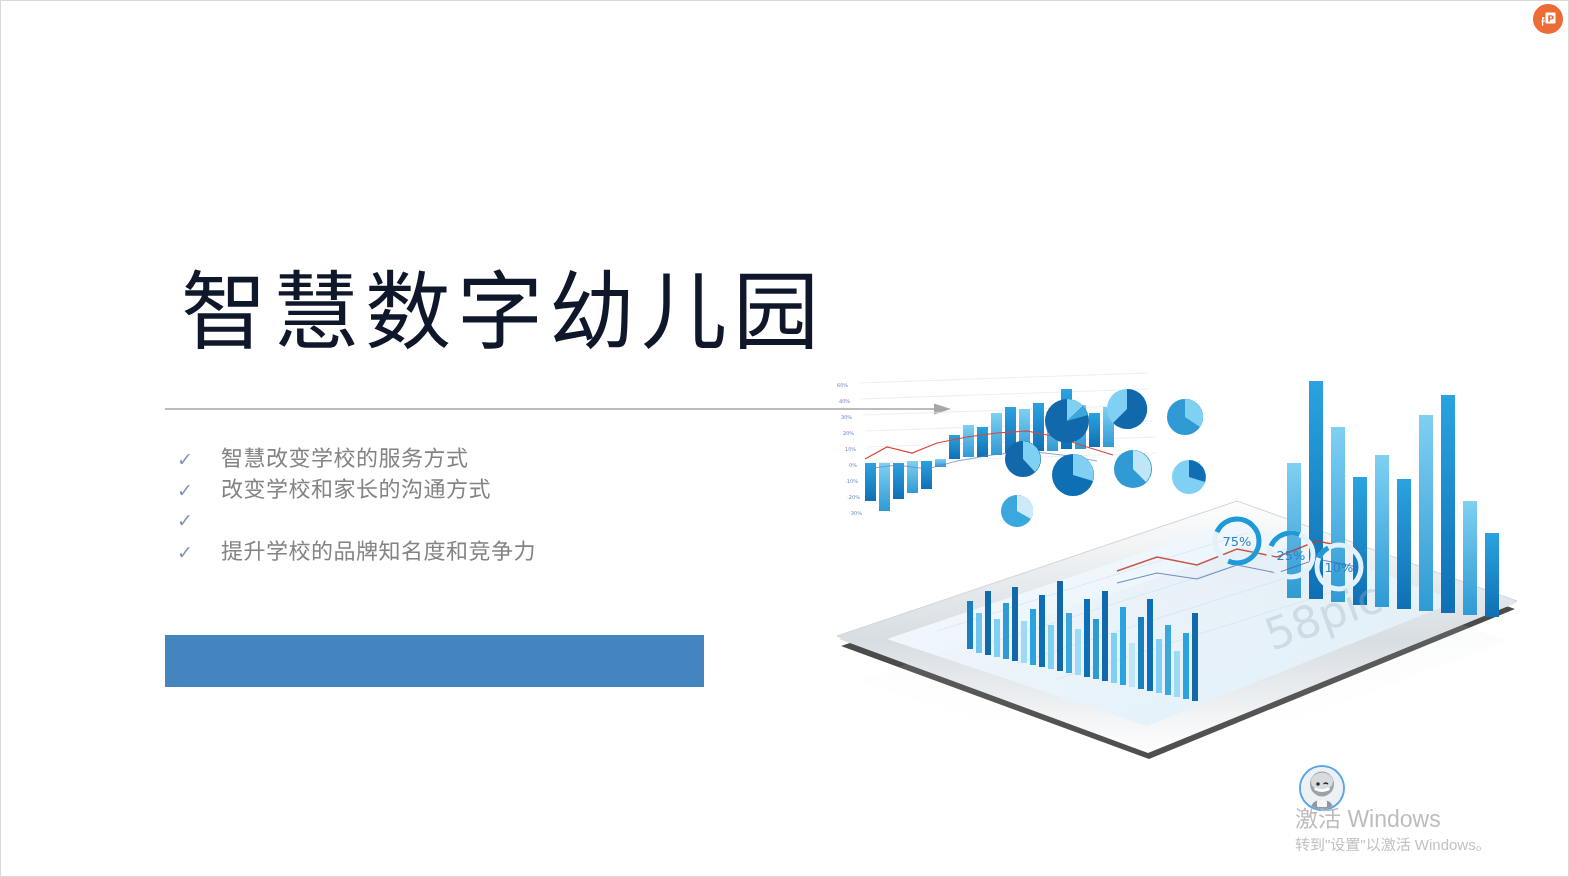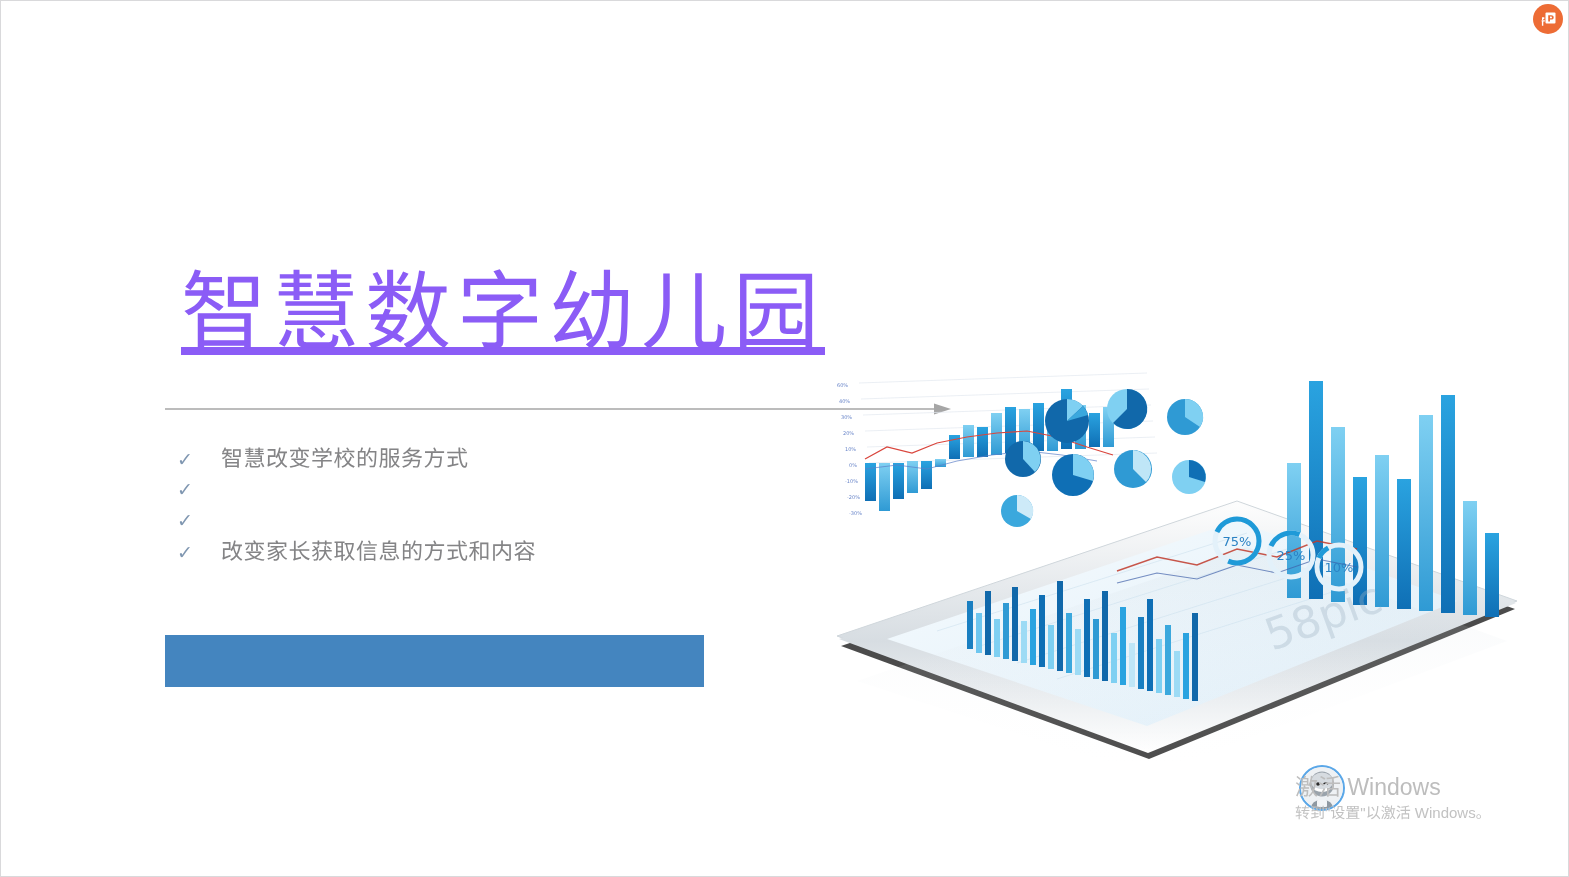--- a/index.html
+++ b/index.html
@@ -30,24 +30,23 @@
   #app-badge svg { display:block; }
 
   
   #title {
     position:absolute;
     left:180px; top:268px;
     font-family:"DejaVu Sans", sans-serif;
     font-size:86px;
     line-height:1;
     letter-spacing:6px;
-    color:#8b5cf6;
+    color:#0f172a;
     white-space:nowrap;
     font-weight:400;
-    text-decoration:underline;
   }
 
   
   #arrow-rule {
     position:absolute;
     left:164px; top:400px;
     width:786px; height:16px;
   }
 
   
@@ -90,21 +89,21 @@
   #artwork {
     position:absolute;
     left:816px; top:350px;
     width:729px; height:420px;
   }
   #artwork svg { display:block; width:100%; height:100%; }
 
   
   #activation {
     position:absolute;
-    left:1294px; top:772px;
+    left:1294px; top:804px;
     width:268px;
     text-align:left;
     user-select:none;
   }
   #activation-title {
     font-family:"Liberation Sans", sans-serif;
     font-size:23px;
     color:#bdbdbd;
     line-height:29px;
     white-space:nowrap;
@@ -153,27 +152,28 @@
     </svg>
   </div>
 
   <div id="bullets">
     <div class="bullet-row">
       <span class="bullet-check">✓</span>
       <span class="bullet-text">智慧改变学校的服务方式</span>
     </div>
     <div class="bullet-row">
       <span class="bullet-check">✓</span>
+      <span class="bullet-text">改变学校和家长的沟通方式</span>
     </div>
     <div class="bullet-row">
       <span class="bullet-check">✓</span>
     </div>
     <div class="bullet-row">
       <span class="bullet-check">✓</span>
-      <span class="bullet-text">改变家长获取信息的方式和内容</span>
+      <span class="bullet-text">提升学校的品牌知名度和竞争力</span>
     </div>
   </div>
 
   <div id="accent-bar"></div>
 
   <div id="artwork">
     <svg viewBox="0 0 729 420">
       <defs>
         <linearGradient id="barA" x1="0" y1="0" x2="0" y2="1">
           <stop offset="0%" stop-color="#2aa3e0"></stop>

